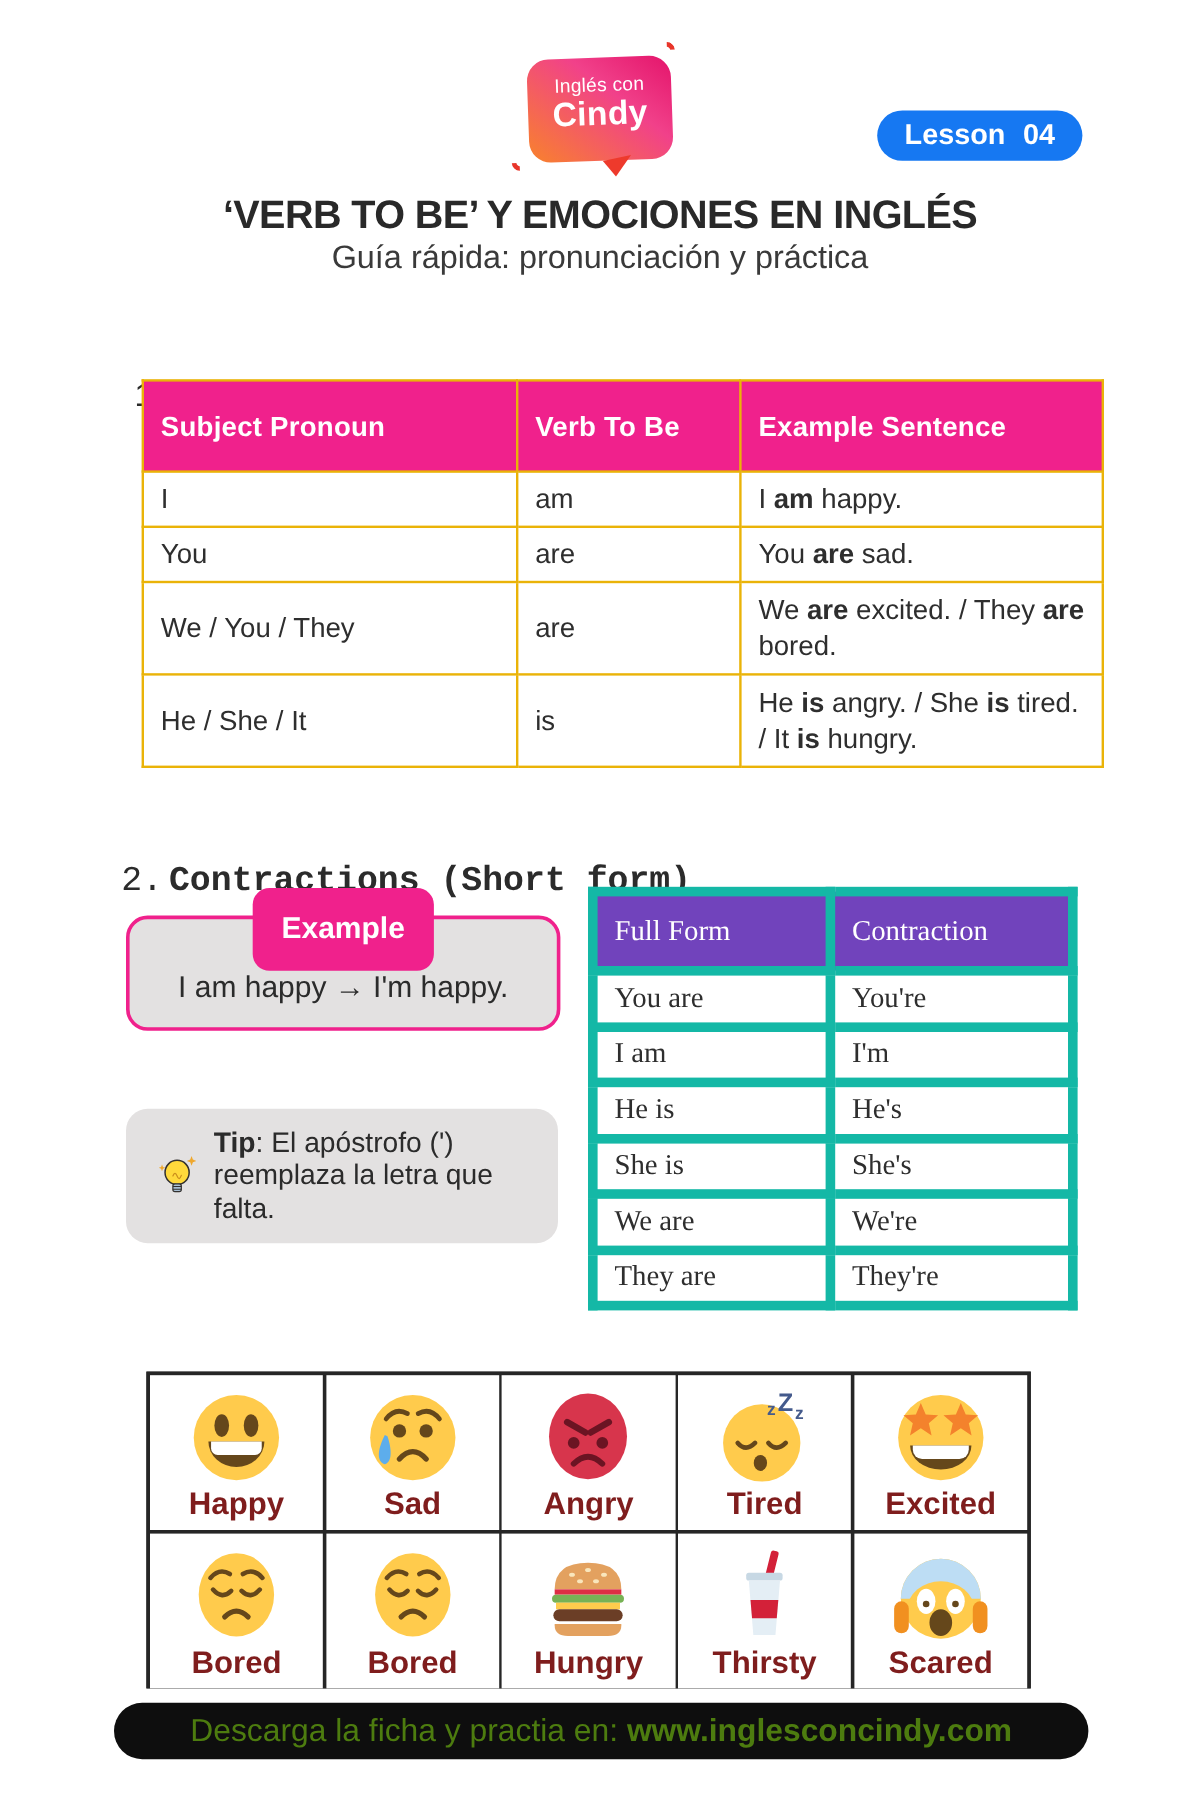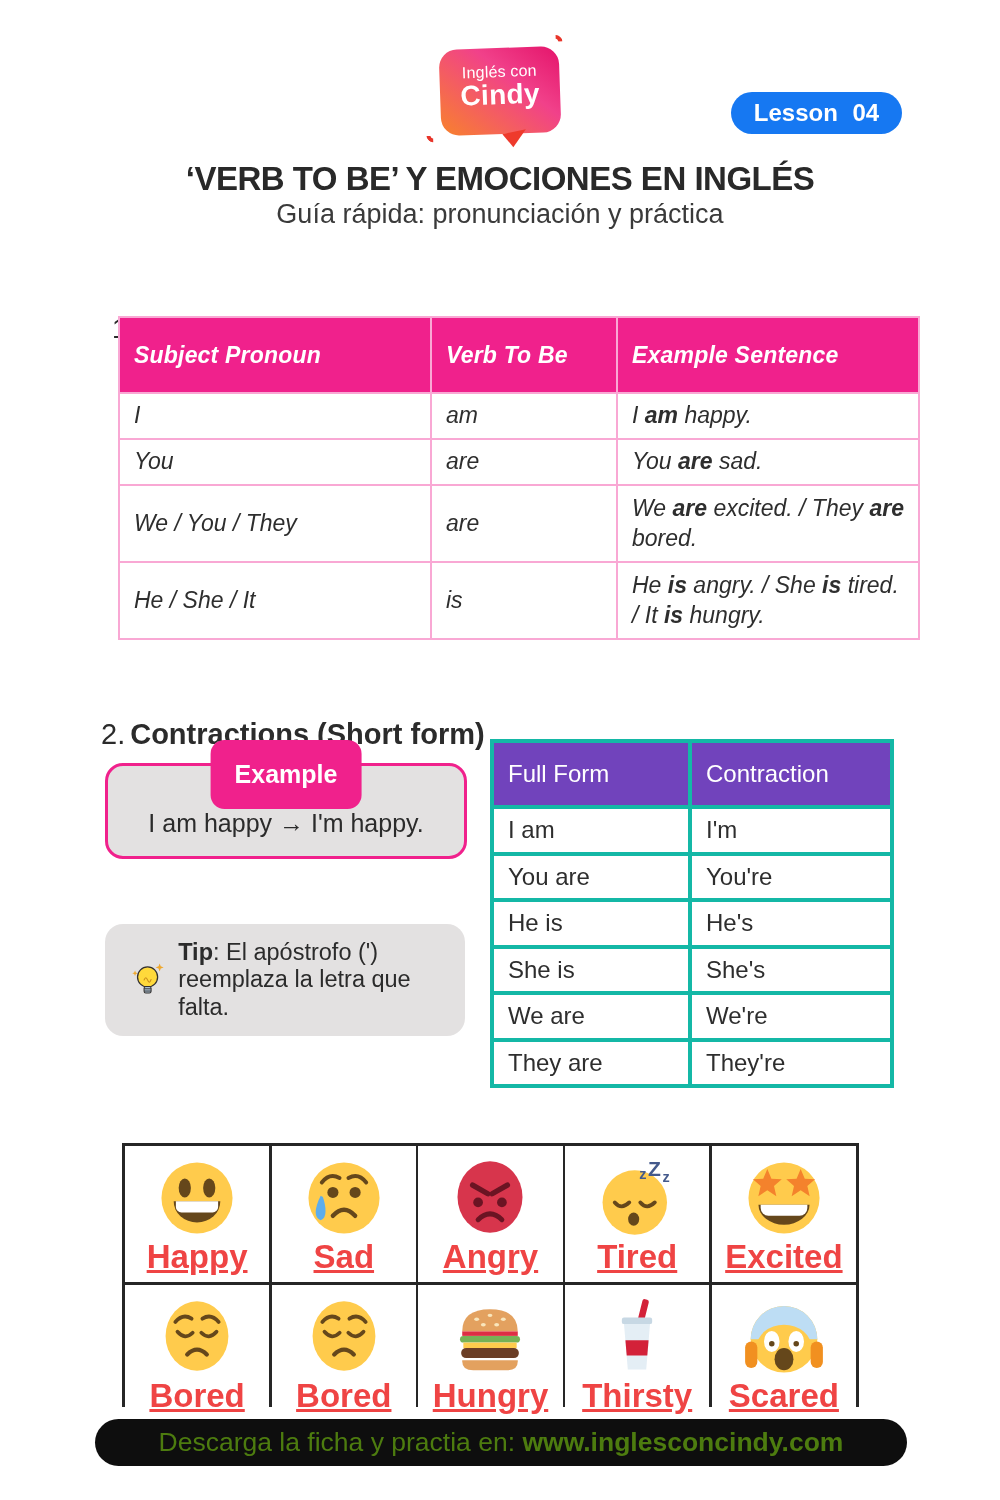--- a/index.html
+++ b/index.html
@@ -60,46 +60,46 @@
     letter-spacing: -0.5px; color: #292929;
   }
   .page-subtitle {
     position: absolute; top: 199px; left: 0; width: 100%;
     text-align: center; font-size: 27px; font-weight: 400; color: #3a3a3a;
   }
   .section-heading { position: absolute; font-size: 27px; color: #2b2b2b; margin-top: 44px; }
   .section-heading .sec-num { font-weight: 400; margin-right: 5px; }
   .section-heading .sec-title { font-weight: 800; }
   #sec1-heading { left: 112px; top: 270px; }
-  #sec2-heading { left: 101px; top: 674px; font-size: 29px; }
+  #sec2-heading { left: 101px; top: 674px; font-size: 29px; font-family: Liberation Mono, monospace; }
 
   
   .t1 {
     position: absolute; left: 118px; top: 316px; width: 800px;
     border-collapse: collapse; table-layout: fixed;
   }
-  .t1 th, .t1 td { border: 2px solid #f9a8d4; font-style: italic; }
+  .t1 th, .t1 td { border: 2px solid #eab308; }
   .t1 th {
     background: #F0218C; color: #fff; height: 76px;
     font-size: 23px; font-weight: 600; text-align: left;
     padding-left: 14px; letter-spacing: 0.2px;
   }
   .t1 td {
     font-size: 23px; color: #2e2e2e; background: #fff;
     padding: 6px 10px 6px 14px; line-height: 1.3;
   }
   .t1 tr.r-s td { height: 46px; }
   .t1 tr.r-l td { height: 77px; }
 
   
   .t2 {
     position: absolute; left: 490px; top: 739px; width: 400px;
     border-collapse: collapse; table-layout: fixed;
   }
-  .t2 th, .t2 td { border: 4px solid #14b8a6; }
+  .t2 th, .t2 td { border: 8px solid #14b8a6; font-family: Liberation Serif, serif; }
   .t2 th {
     background: #7143BC; color: #fff; height: 66px;
     font-size: 24px; font-weight: 500; text-align: left; padding-left: 14px;
   }
   .t2 td {
     background: #fff; font-size: 24px; color: #2e2e2e;
     height: 46.5px; padding-left: 14px;
   }
 
   
@@ -133,21 +133,21 @@
     position: absolute; left: 122px; top: 1143px;
     width: 737px; height: 264px;
     display: grid; grid-template-columns: repeat(5, 1fr); grid-auto-rows: 1fr;
     border: 3px solid #262626; background: #262626; gap: 2.5px;
   }
   .emotion-cell {
     background: #ffffff;
     display: flex; flex-direction: column; align-items: center;
     justify-content: space-between; padding: 12px 0 6px 0;
   }
-  .emotion-label { font-size: 33px; font-weight: 700; color: #ef4444; text-decoration: underline; }
+  .emotion-label { font-size: 26px; font-weight: 700; color: #7f1d1d; }
   .emoji-svg { display: block; }
   .zzz { font-family: "Liberation Sans", "DejaVu Sans", sans-serif; }
 
   
   .footer-pill {
     position: absolute; left: 95px; top: 1419px;
     width: 812px; height: 47px;
     background: #0E0E0E; border-radius: 26px;
     display: flex; align-items: center; justify-content: center;
     color: #4d7c0f; font-size: 26.5px;
@@ -235,26 +235,26 @@
     <colgroup>
         <col style="width:198px">
         <col style="width:202px">
       </colgroup>
     <tbody>
         <tr>
       <th>Full Form</th>
       <th>Contraction</th>
     </tr>
     <tr>
+      <td>You are</td>
+      <td>You're</td>
+    </tr>
+    <tr>
       <td>I am</td>
       <td>I'm</td>
-    </tr>
-    <tr>
-      <td>You are</td>
-      <td>You're</td>
     </tr>
     <tr>
       <td>He is</td>
       <td>He's</td>
     </tr>
     <tr>
       <td>She is</td>
       <td>She's</td>
     </tr>
     <tr>

